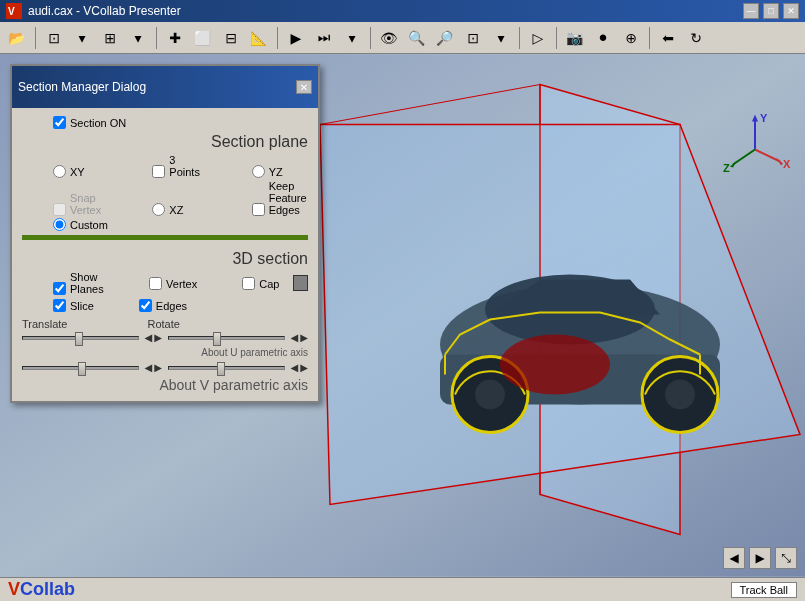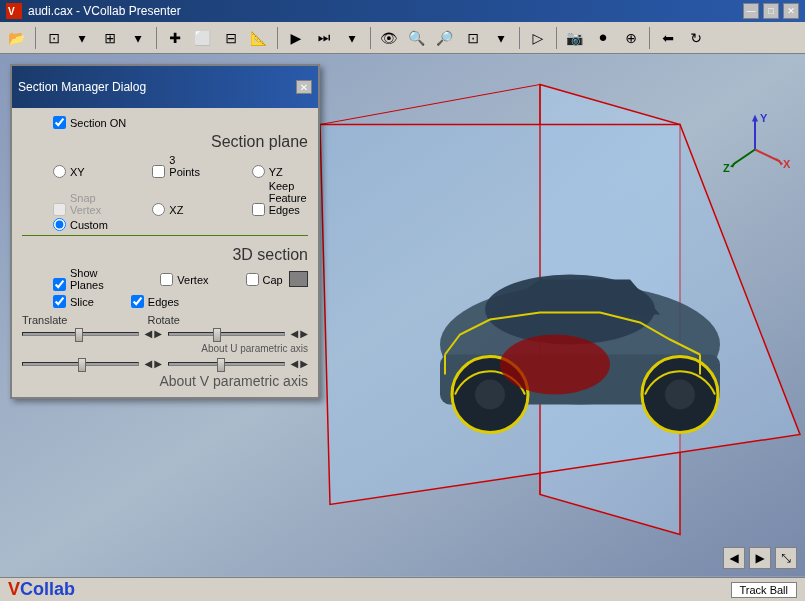--- a/index.html
+++ b/index.html
@@ -175,27 +175,27 @@
       font-size: 11px;
       padding-left: 31px;
     }
     input[type="radio"], input[type="checkbox"] {
       margin: 0;
       cursor: pointer;
     }
 
     
     .section-3d {
-      border-top: 1px solid #4d7c0f;
+      border-top: 5px solid #4d7c0f;
       padding-top: 6px;
     }
     .section-3d-row {
       display: flex;
       align-items: center;
-      gap: 6px;
+      gap: 14px;
       margin-bottom: 4px;
     }
     .color-swatch {
       width: 22px;
       height: 16px;
       background: #808080;
       border: 1px solid #333;
     }
     .slider-label {
       font-size: 11px;

